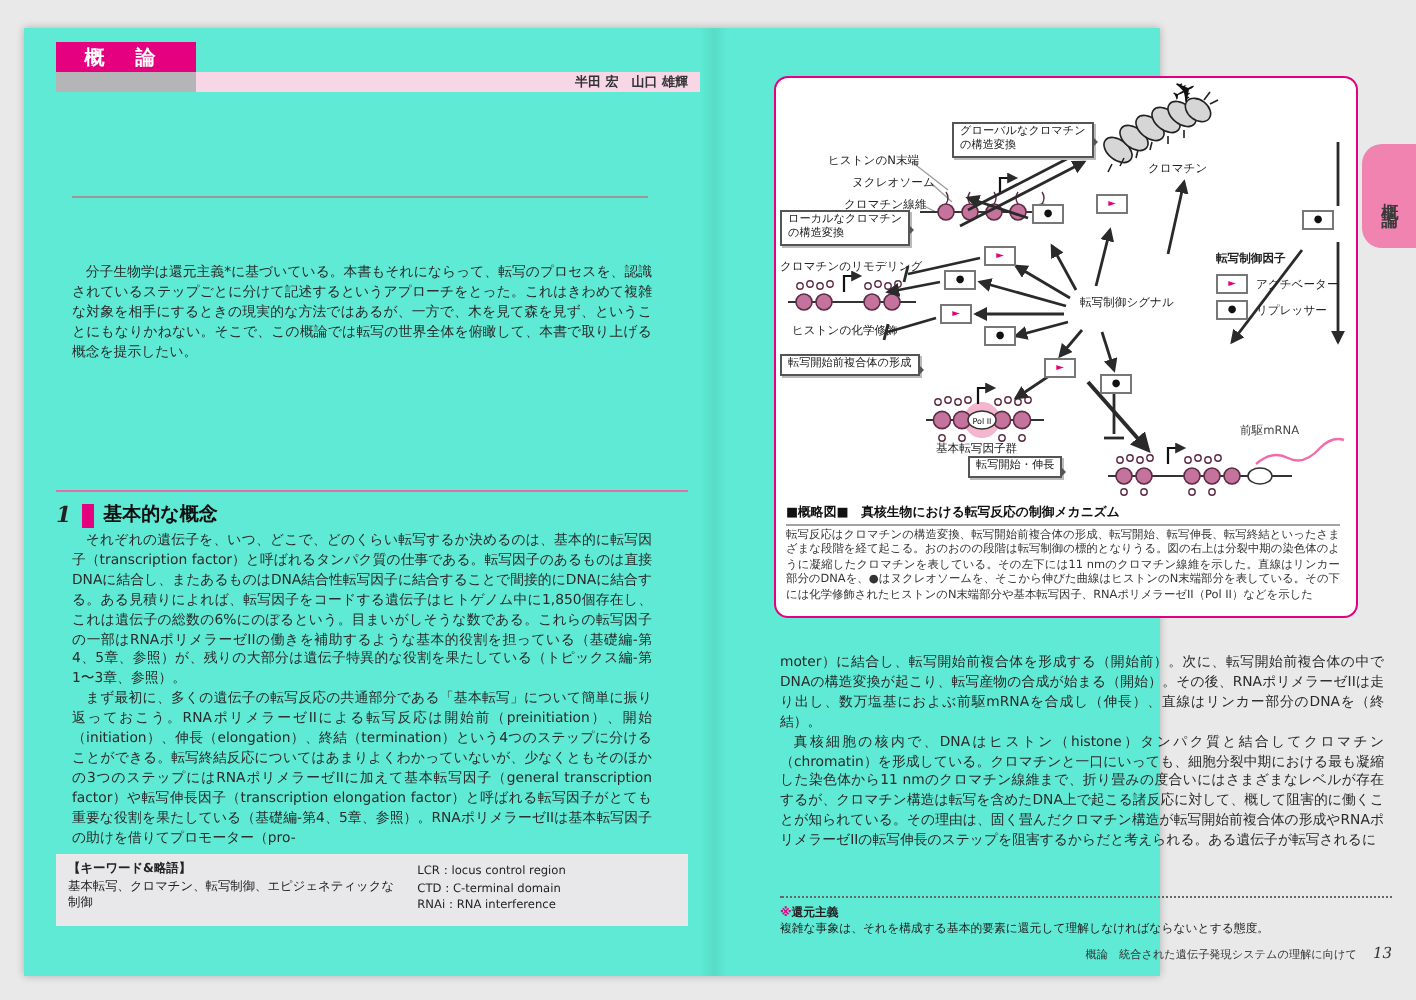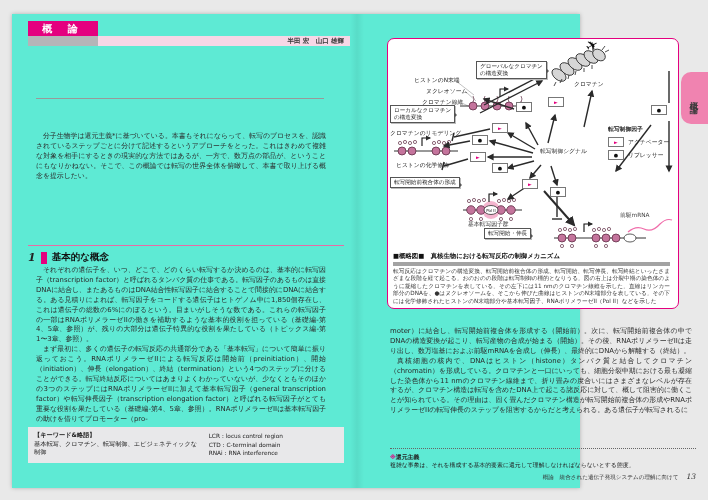--- a/index.html
+++ b/index.html
@@ -59,21 +59,21 @@
   .sig{position:absolute;width:14px;height:8px;border:1px solid #777;background:#fff;
     display:flex;align-items:center;justify-content:center;font-size:5px;line-height:5px;}
   .sig.act{color:#e4007f;}
   .sig.rep{color:#111;}
   .legend{position:absolute;left:220px;top:86px;font-size:5.8px;}
   .legend .lg-title{font-weight:bold;margin-bottom:2px;}
   .lg-row{display:flex;align-items:center;gap:4px;margin-top:3px;}
   .lg-box{width:14px;height:8px;border:1px solid #777;display:flex;align-items:center;justify-content:center;font-size:5px;}
   .plane{position:absolute;left:198px;top:-2px;font-size:15px;color:#111;transform:rotate(-28deg);}
   .figcap{position:absolute;left:5px;top:213px;width:277px;}
-  .figcap-title{font-size:6.4px;font-weight:bold;color:#111;border-bottom:4px solid #a3a3a3;padding-bottom:1px;}
+  .figcap-title{font-size:6.4px;font-weight:bold;color:#111;border-bottom:1px solid #a3a3a3;padding-bottom:1px;}
   .figcap-body{font-size:5.7px;line-height:7.4px;text-align:justify;color:#333;margin-top:2px;}
 
   .sidetab{left:669px;top:58px;width:27px;height:52px;background:#f083b0;border-radius:10px 0 0 10px;
     display:flex;align-items:center;justify-content:center;}
   .sidetab span{writing-mode:vertical-rl;font-size:8.5px;font-weight:bold;letter-spacing:4px;color:#3a3a3a;}
 
   .rbody{left:378px;top:313px;width:302px;}
   .dotted{left:378px;top:434px;width:306px;border-top:1.5px dotted #666;}
   .footnote{left:378px;top:439px;width:260px;font-size:5.9px;line-height:8px;color:#222;}
   .fn-title{font-weight:bold;}
@@ -94,21 +94,21 @@
     <span>概 論</span>
   </div>
   <div class="hdr-gray abs"></div>
   <div class="hdr-pink abs">
     <span>半田 宏　山口 雄輝</span>
   </div>
 
   <div class="title-rule abs"></div>
 
   <div class="bodytxt intro abs">
-    <p>分子生物学は還元主義*に基づいている。本書もそれにならって、転写のプロセスを、認識されているステップごとに分けて記述するというアプローチをとった。これはきわめて複雑な対象を相手にするときの現実的な方法ではあるが、一方で、数万点の部品が、ということにもなりかねない。そこで、この概論では転写の世界全体を俯瞰して、本書で取り上げる概念を提示したい。</p>
+    <p>分子生物学は還元主義*に基づいている。本書もそれにならって、転写のプロセスを、認識されているステップごとに分けて記述するというアプローチをとった。これはきわめて複雑な対象を相手にするときの現実的な方法ではあるが、一方で、木を見て森を見ず、ということにもなりかねない。そこで、この概論では転写の世界全体を俯瞰して、本書で取り上げる概念を提示したい。</p>
   </div>
 
   <div class="pinkline abs"></div>
   <div class="sec-head abs">
     <span class="sec-num">1</span>
     <span class="sec-flag"></span>
     <span class="sec-title">基本的な概念</span>
   </div>
   <div class="bodytxt sec-body abs">
     <p>それぞれの遺伝子を、いつ、どこで、どのくらい転写するか決めるのは、基本的に転写因子（transcription factor）と呼ばれるタンパク質の仕事である。転写因子のあるものは直接DNAに結合し、またあるものはDNA結合性転写因子に結合することで間接的にDNAに結合する。ある見積りによれば、転写因子をコードする遺伝子はヒトゲノム中に1,850個存在し、これは遺伝子の総数の6%にのぼるという。目まいがしそうな数である。これらの転写因子の一部はRNAポリメラーゼIIの働きを補助するような基本的役割を担っている（基礎編-第4、5章、参照）が、残りの大部分は遺伝子特異的な役割を果たしている（トピックス編-第1〜3章、参照）。</p>
@@ -335,21 +335,21 @@
       <div class="figcap-title">■概略図■　真核生物における転写反応の制御メカニズム</div>
       <div class="figcap-body">転写反応はクロマチンの構造変換、転写開始前複合体の形成、転写開始、転写伸長、転写終結といったさまざまな段階を経て起こる。おのおのの段階は転写制御の標的となりうる。図の右上は分裂中期の染色体のように凝縮したクロマチンを表している。その左下には11 nmのクロマチン線維を示した。直線はリンカー部分のDNAを、●はヌクレオソームを、そこから伸びた曲線はヒストンのN末端部分を表している。その下には化学修飾されたヒストンのN末端部分や基本転写因子、RNAポリメラーゼII（Pol II）などを示した</div>
     </div>
   </div>
 
   <div class="sidetab abs">
     <span>概論</span>
   </div>
 
   <div class="bodytxt rbody abs">
-    <p class="noindent">moter）に結合し、転写開始前複合体を形成する（開始前）。次に、転写開始前複合体の中でDNAの構造変換が起こり、転写産物の合成が始まる（開始）。その後、RNAポリメラーゼIIは走り出し、数万塩基におよぶ前駆mRNAを合成し（伸長）、最終的にDNAから解離する（終結）。</p>
+    <p class="noindent">moter）に結合し、転写開始前複合体を形成する（開始前）。次に、転写開始前複合体の中でDNAの構造変換が起こり、転写産物の合成が始まる（開始）。その後、RNAポリメラーゼIIは走り出し、数万塩基におよぶ前駆mRNAを合成し（伸長）、直線はリンカー部分のDNAを（終結）。</p>
     <p>真核細胞の核内で、DNAはヒストン（histone）タンパク質と結合してクロマチン（chromatin）を形成している。クロマチンと一口にいっても、細胞分裂中期における最も凝縮した染色体から11 nmのクロマチン線維まで、折り畳みの度合いにはさまざまなレベルが存在するが、クロマチン構造は転写を含めたDNA上で起こる諸反応に対して、概して阻害的に働くことが知られている。その理由は、固く畳んだクロマチン構造が転写開始前複合体の形成やRNAポリメラーゼIIの転写伸長のステップを阻害するからだと考えられる。ある遺伝子が転写されるに</p>
   </div>
 
   <div class="dotted abs"></div>
   <div class="footnote abs">
     <div class="fn-title">
       <span class="star">※</span><span>還元主義</span>
     </div>
     <div>複雑な事象は、それを構成する基本的要素に還元して理解しなければならないとする態度。</div>
   </div>

